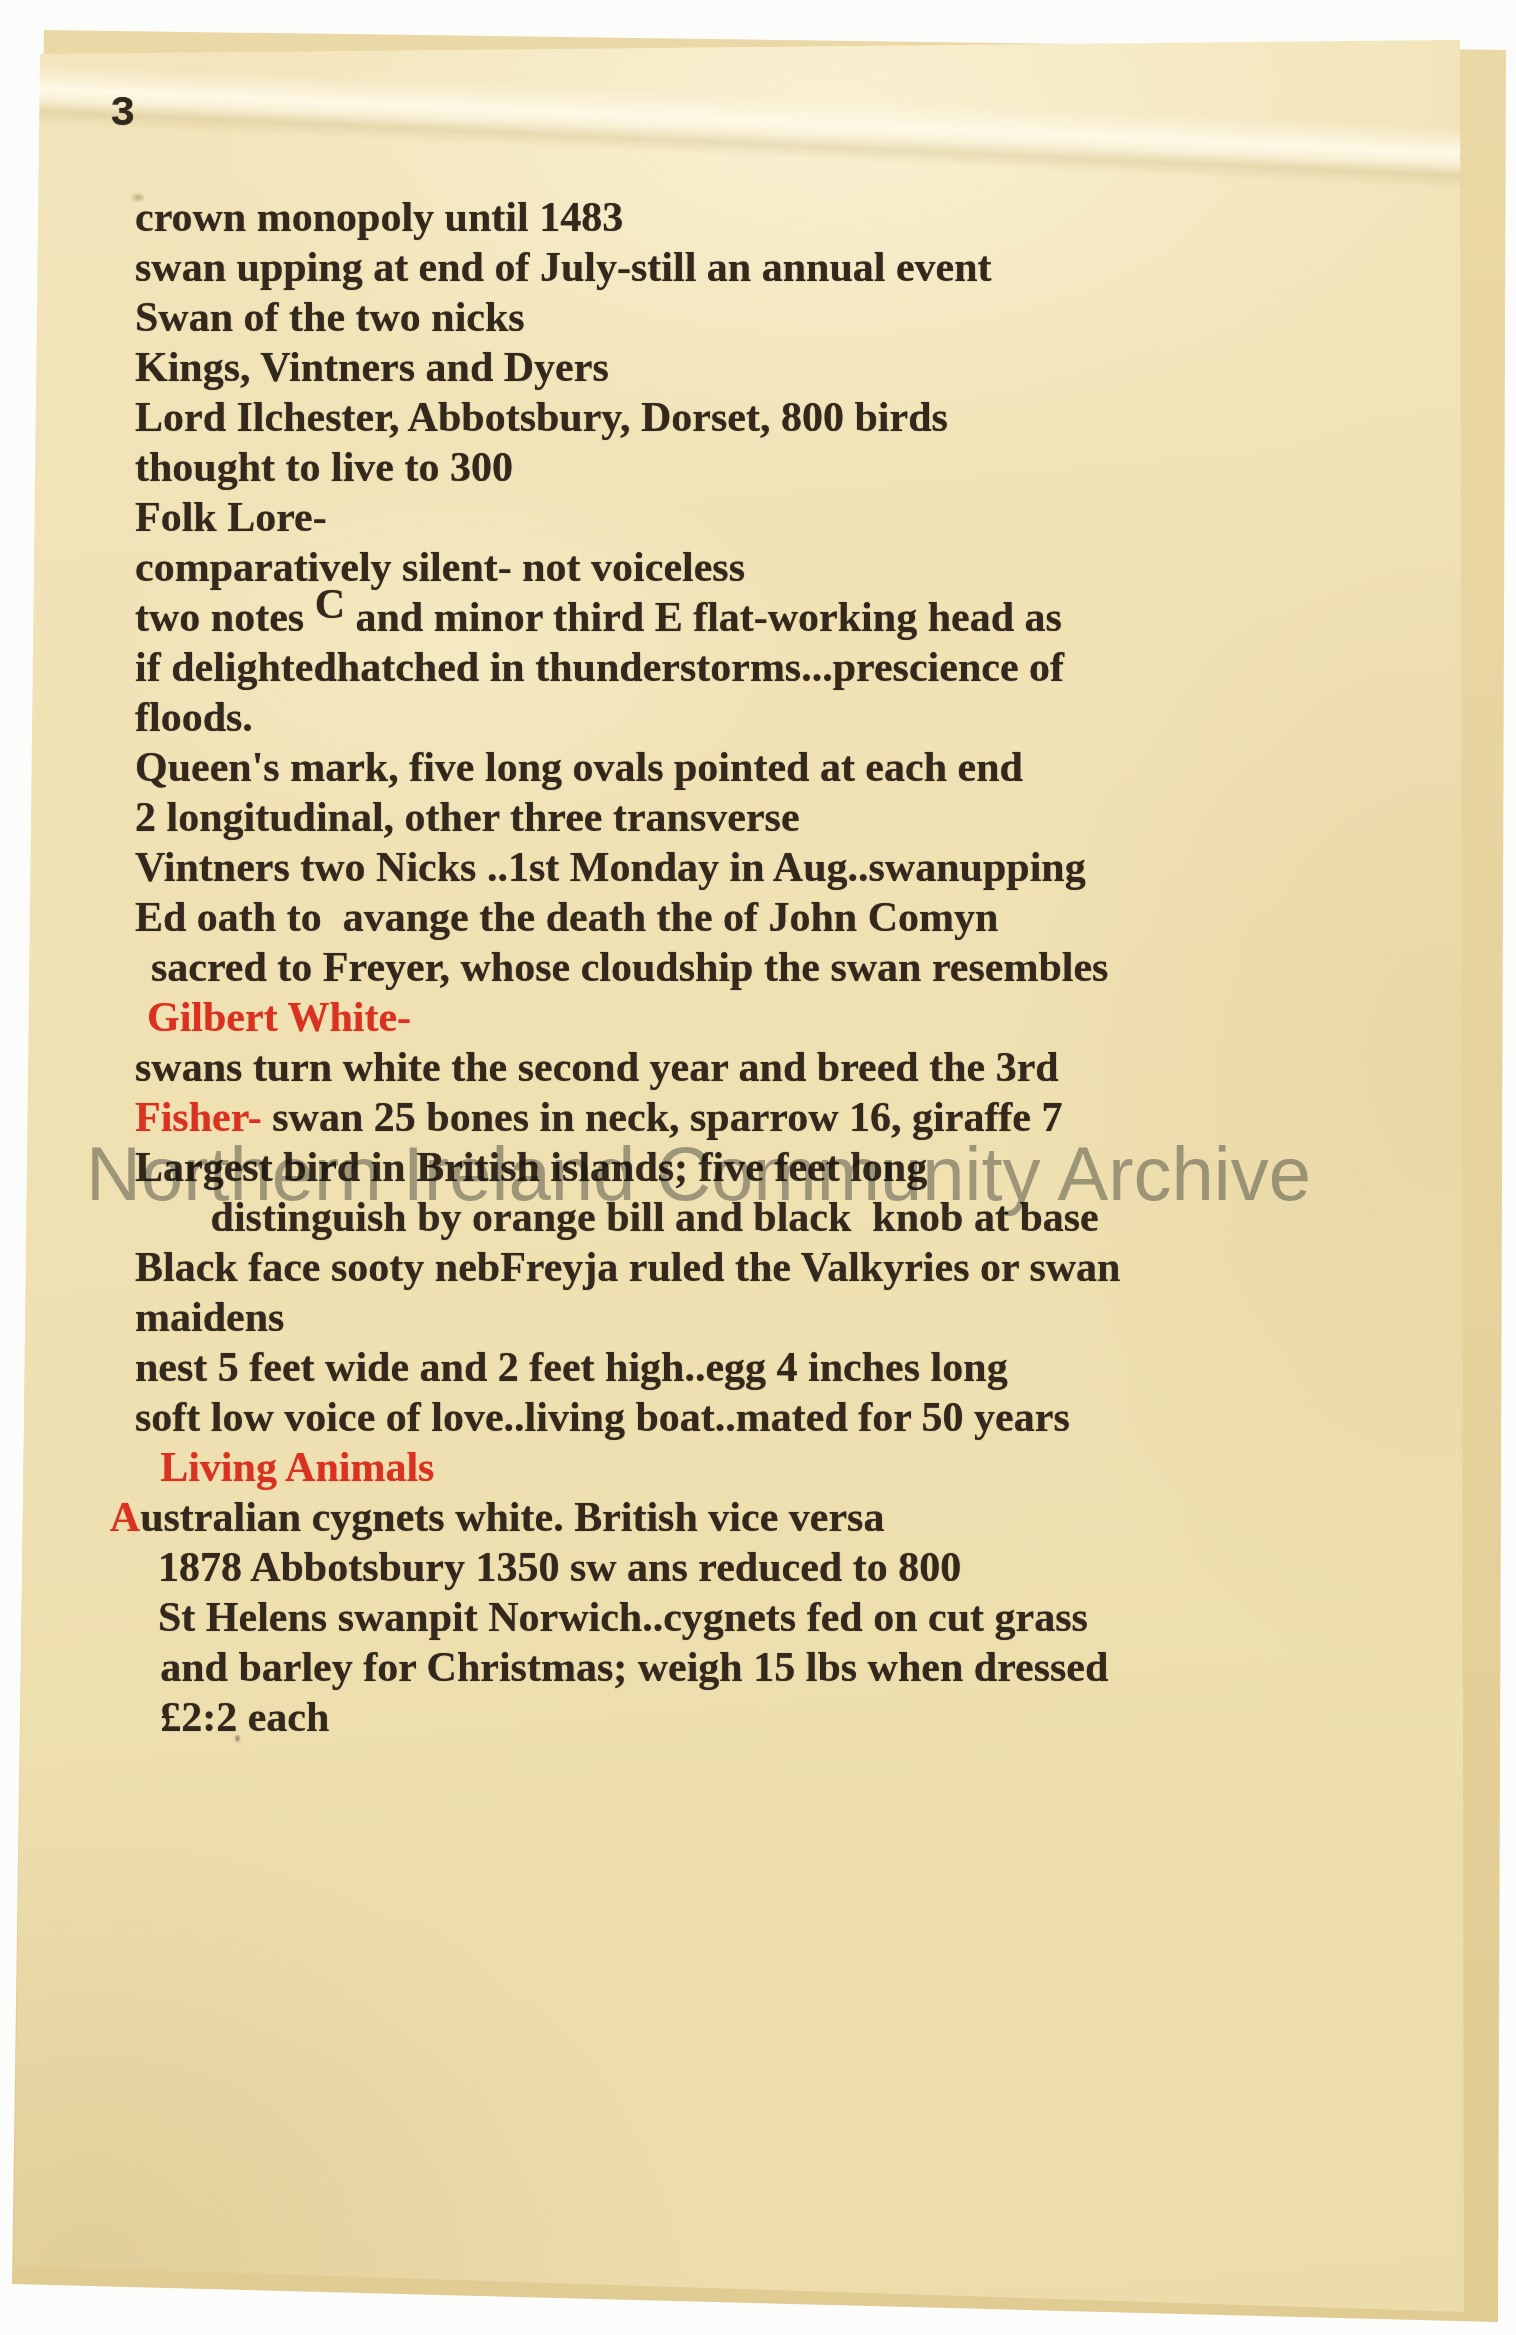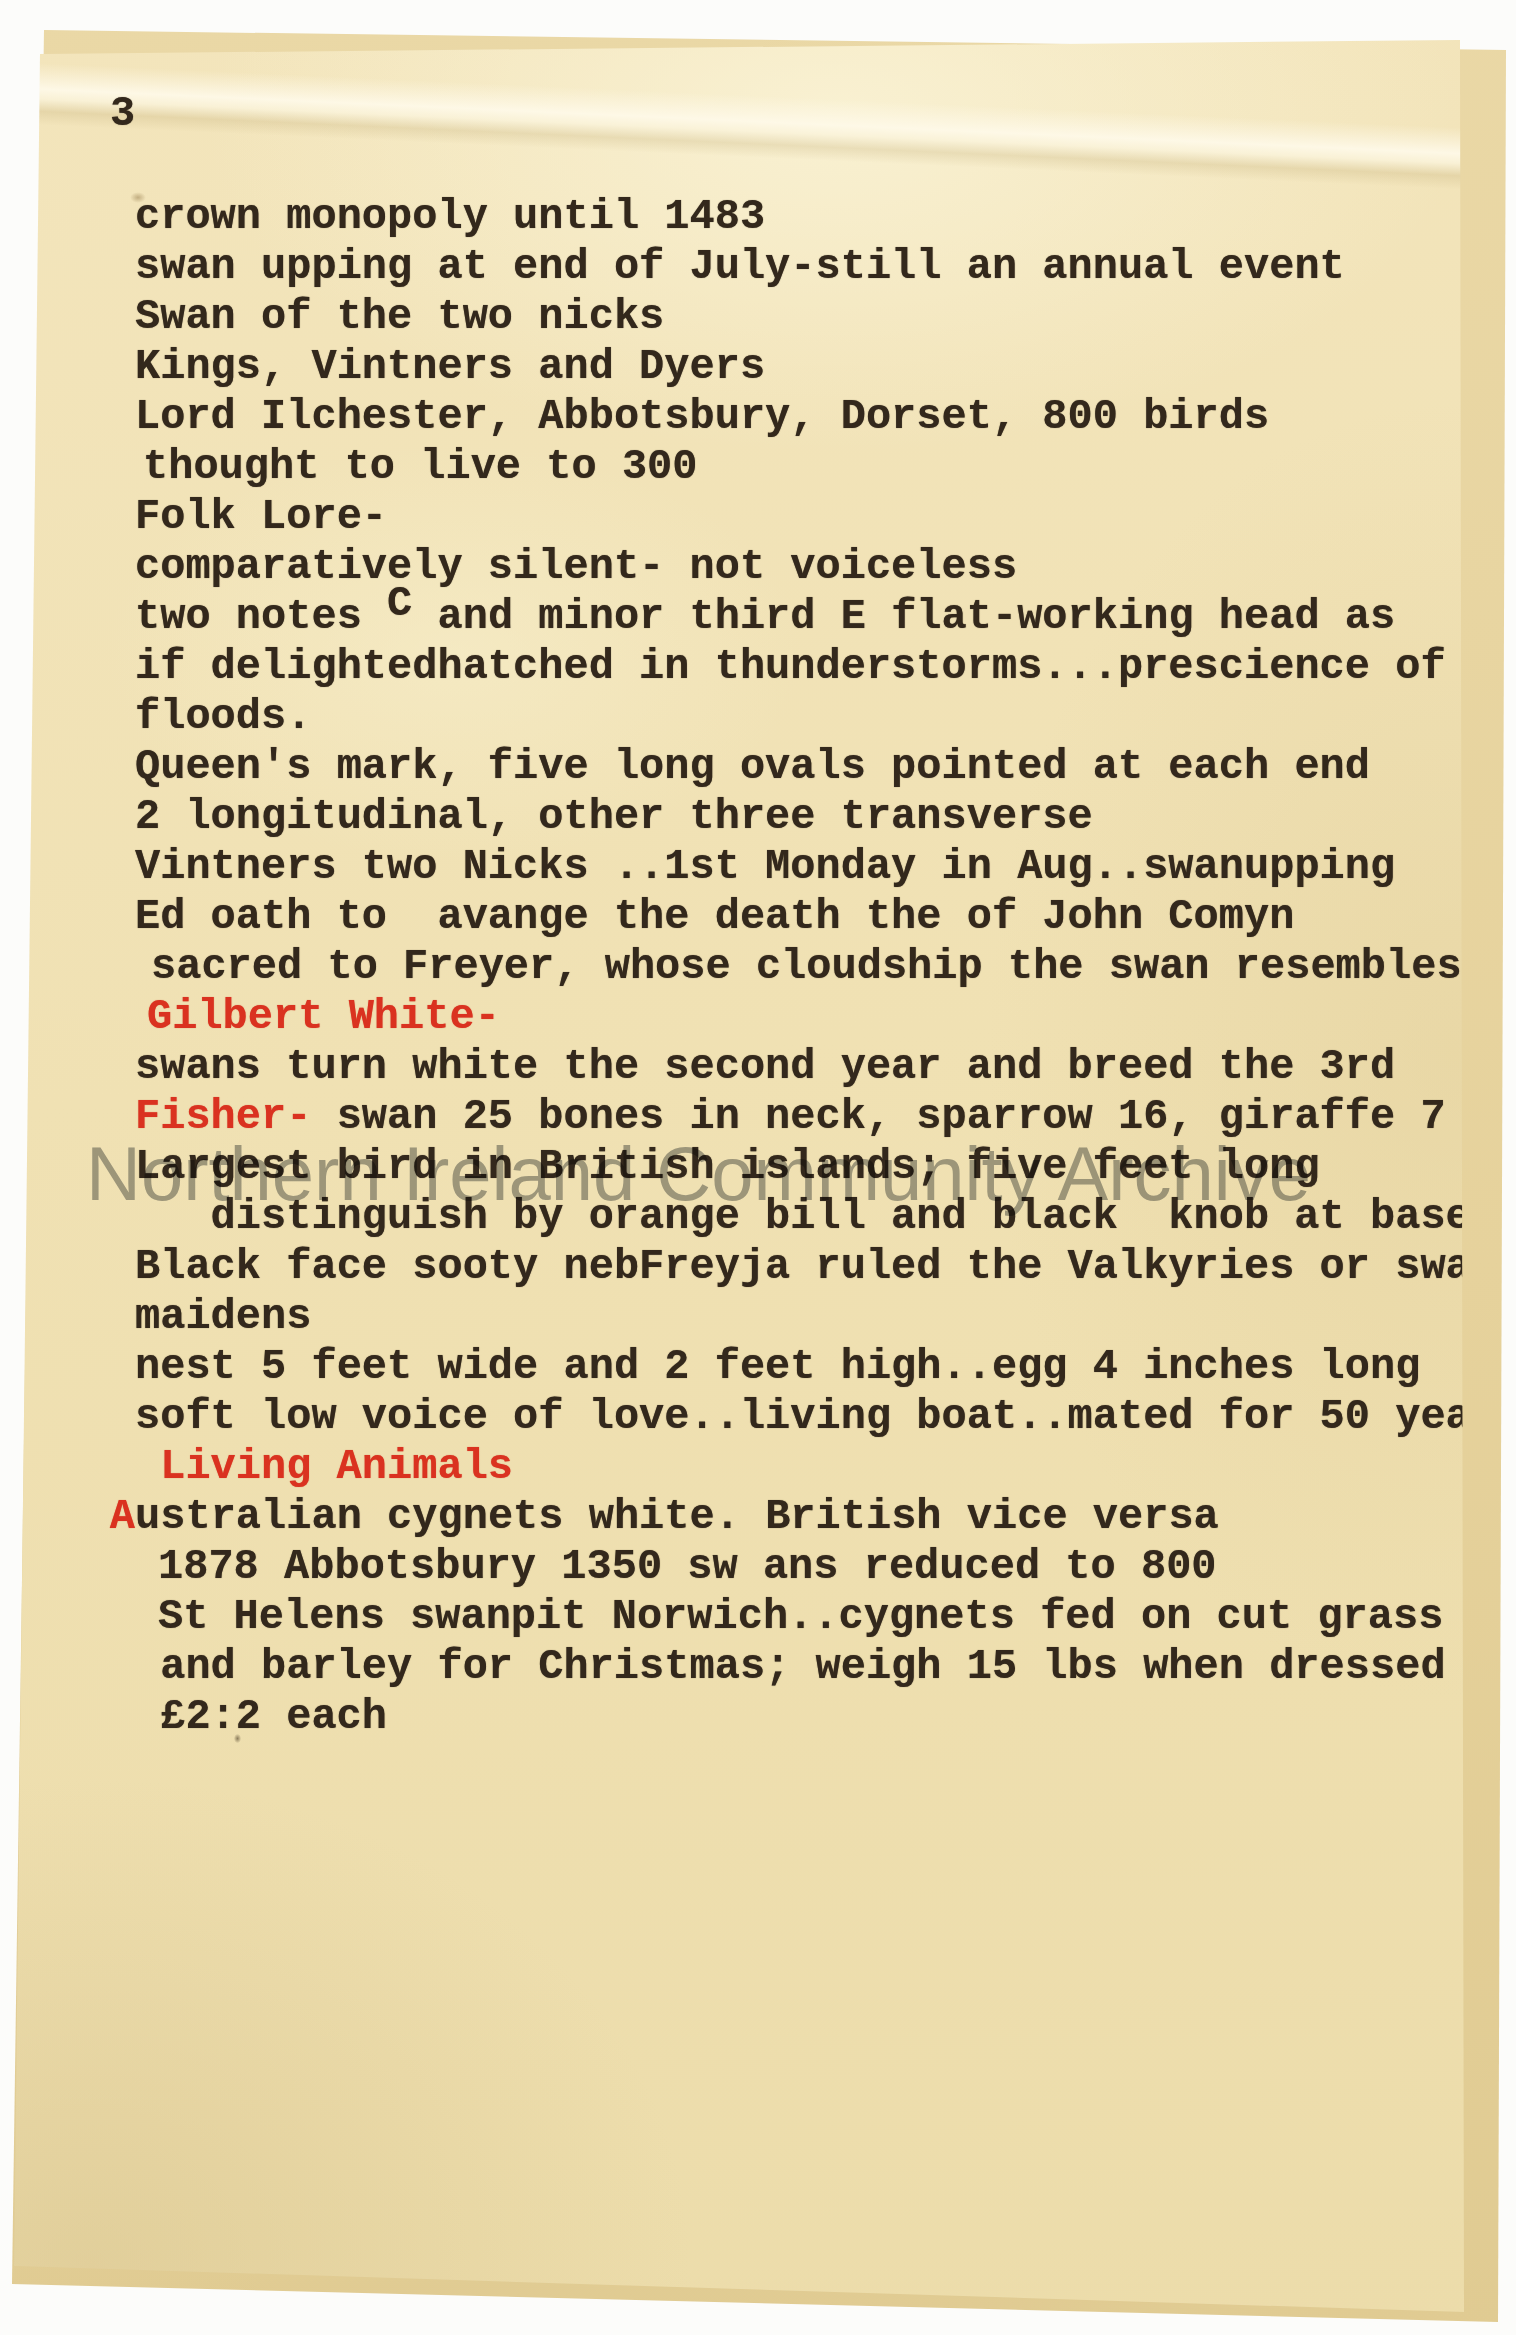--- a/index.html
+++ b/index.html
@@ -56,21 +56,21 @@
     font-size:42px;font-weight:700;color:#33281c;
     text-shadow:0 0 1px rgba(45,32,18,.7);
   }
 
   #typed-lines{
     position:absolute;left:135px;top:192px;right:0;
     font-size:42px;line-height:50px;font-weight:700;
     color:#33281c;
     text-shadow:0 0 1px rgba(45,32,18,.65);
   }
-  #typed-lines .line{white-space:pre;height:50px;}
+  #typed-lines .line{white-space:pre;height:50px;font-family:Liberation Serif, serif;}
   #typed-lines .red{color:#da3220;text-shadow:0 0 1px rgba(200,40,20,.6);}
   #typed-lines .sup{display:inline-block;transform:translateY(-13px);}
 
   #watermark{
     position:absolute;left:86px;top:1130px;
     font-family:"Liberation Sans", sans-serif;
     font-size:76px;font-weight:400;letter-spacing:0;
     white-space:nowrap;
     color:#70757b;opacity:.62;
     mix-blend-mode:multiply;
@@ -85,21 +85,21 @@
     <div id="crease"></div>
     <div id="stain-top" class="stain"></div>
     <div id="speck-bottom" class="stain"></div>
     <div id="page-number">3</div>
     <div id="typed-lines">
         <div class="line" style="margin-left: 0px;"><span>crown monopoly until 1483</span></div>
         <div class="line" style="margin-left: 0px;"><span>swan upping at end of July-still an annual event</span></div>
         <div class="line" style="margin-left: 0px;"><span>Swan of the two nicks</span></div>
         <div class="line" style="margin-left: 0px;"><span>Kings, Vintners and Dyers</span></div>
         <div class="line" style="margin-left: 0px;"><span>Lord Ilchester, Abbotsbury, Dorset, 800 birds</span></div>
-        <div class="line" style="margin-left: 8px;"><span>thought to live to 300</span></div>
+        <div class="line" style="margin-left: 0px;"><span>thought to live to 300</span></div>
         <div class="line" style="margin-left: 0px;"><span>Folk Lore-</span></div>
         <div class="line" style="margin-left: 0px;"><span>comparatively silent- not voiceless</span></div>
         <div class="line" style="margin-left: 0px;"><span>two notes </span><span class="sup">C</span><span> and minor third E flat-working head as</span></div>
         <div class="line" style="margin-left: 0px;"><span>if delightedhatched in thunderstorms...prescience of</span></div>
         <div class="line" style="margin-left: 0px;"><span>floods.</span></div>
         <div class="line" style="margin-left: 0px;"><span>Queen's mark, five long ovals pointed at each end</span></div>
         <div class="line" style="margin-left: 0px;"><span>2 longitudinal, other three transverse</span></div>
         <div class="line" style="margin-left: 0px;"><span>Vintners two Nicks ..1st Monday in Aug..swanupping</span></div>
         <div class="line" style="margin-left: 0px;"><span>Ed oath to  avange the death the of John Comyn</span></div>
         <div class="line" style="margin-left: 16px;"><span>sacred to Freyer, whose cloudship the swan resembles</span></div>

